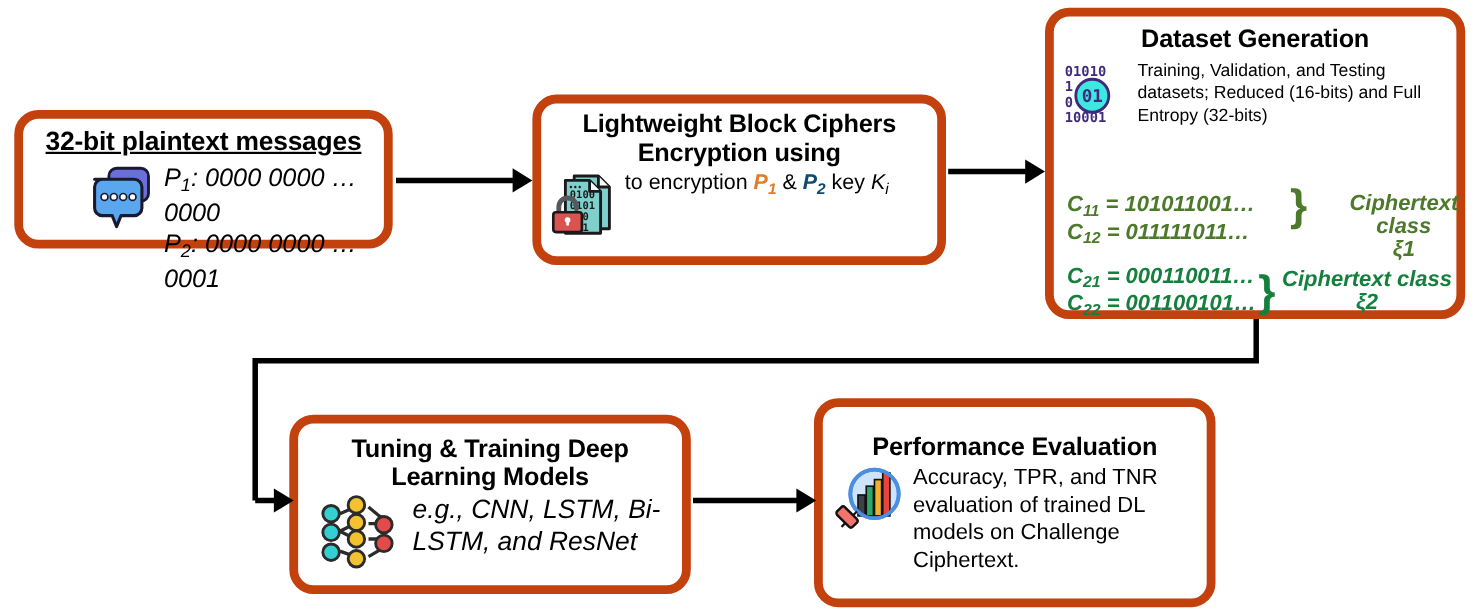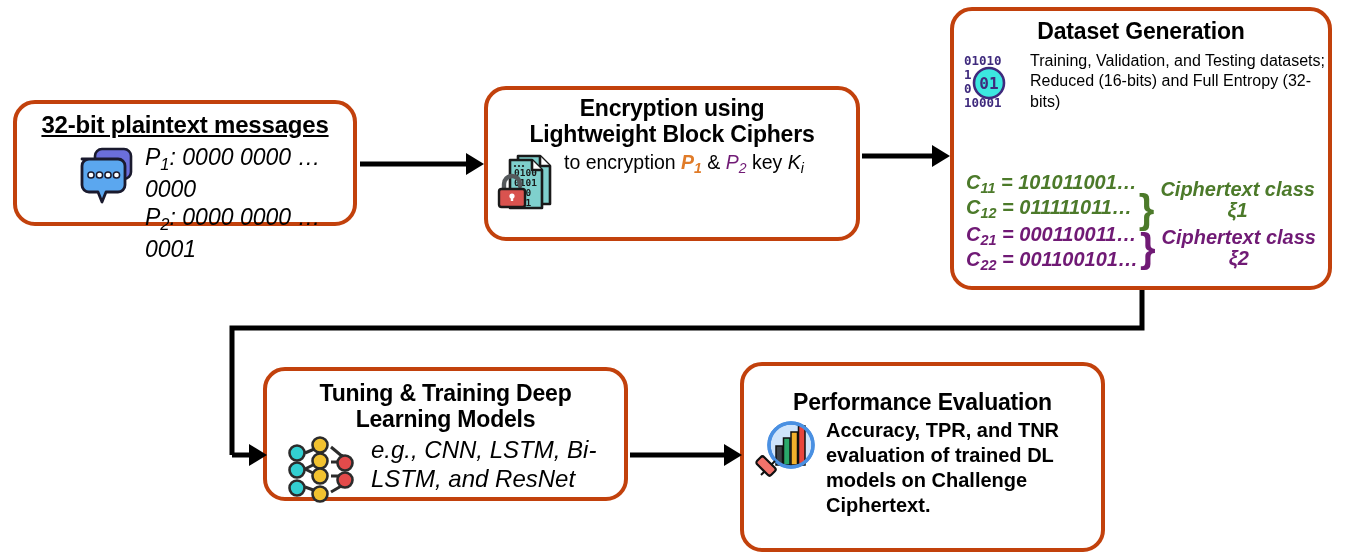--- a/index.html
+++ b/index.html
@@ -7,21 +7,21 @@
     width: 1345px; height: 556px;
     background: #ffffff;
     font-family: "Liberation Sans", sans-serif;
     overflow: hidden;
   }
   #stage { position: relative; width: 1345px; height: 556px; background:#fff; }
 
   .box {
     position: absolute;
     background: #ffffff;
-    border: 4px solid #c2410c;
+    border: 8px solid #c2410c;
     border-radius: 22px;
   }
   .box-title {
     font-weight: bold;
     text-align: center;
     color: #000;
     line-height: 1.12;
     letter-spacing: -0.2px;
   }
   .body-row { display: flex; align-items: flex-start; }
@@ -44,34 +44,34 @@
   #box-encryption .body-text { font-size: 19.5px; padding-left: 6px; line-height: 1.3; }
 
   
   #box-dataset { left: 950px; top: 7px; width: 382px; height: 283px; }
   #box-dataset .box-title { font-size: 23px; margin-top: 8px; }
   #box-dataset .body-row { margin-top: 6px; padding-left: 8px; }
   #box-dataset .body-text { font-size: 16px; padding-left: 6px; line-height: 1.28; }
   .cipher-block { position:absolute; left: 12px; top: 160px; width: 358px; }
   .cipher-line { font-style: italic; font-weight: bold; font-size: 20px; white-space: nowrap; }
   .c-green { color: #4c7a2a; }
-  .c-orange { color: #701a75; }
+  .c-orange { color: #15803d; }
   .brace { font-size: 40px; font-weight: bold; line-height: 0.6; }
   .class-label { font-style: italic; font-weight: bold; font-size: 20px; text-align:center; line-height: 1.05; }
 
   
-  #box-tuning { left: 263px; top: 367px; width: 365px; height: 134px; }
+  #box-tuning { left: 263px; top: 377px; width: 365px; height: 163px; }
   #box-tuning .box-title { font-size: 23px; margin-top: 10px; }
   #box-tuning .body-row { margin-top: 2px; padding-left: 20px; }
   #box-tuning .body-text { font-size: 24px; font-style: italic; padding-left: 6px; line-height: 1.22; }
 
   
   #box-performance { left: 740px; top: 362px; width: 365px; height: 190px; }
   #box-performance .box-title { font-size: 23px; margin-top: 24px; }
-  #box-performance .body-row { margin-top: 2px; padding-left: 8px; font-weight: bold; }
+  #box-performance .body-row { margin-top: 2px; padding-left: 8px; }
   #box-performance .body-text { font-size: 20px; padding-left: 6px; line-height: 1.26; }
 
   
   .conn { position: absolute; }
   svg { display:block; overflow: visible; }
 
   .sub { font-size: 0.72em; vertical-align: -0.28em; }
   .icon-wrap { flex: 0 0 auto; }
 </style>
 </head>
@@ -94,22 +94,22 @@
       </span>
       <div class="body-text">
         <div><span>P</span><span class="sub">1</span><span>: </span><span>0000 0000 … 0000</span></div>
         <div><span>P</span><span class="sub">2</span><span>: </span><span>0000 0000 … 0001</span></div>
       </div>
     </div>
   </div>
 
   <div class="box" id="box-encryption">
     <div class="box-title">
+      <div>Lightweight Block Ciphers</div>
       <div>Encryption using</div>
-      <div>Lightweight Block Ciphers</div>
     </div>
     <div class="body-row">
       <span class="icon-wrap">
         <svg width="62" height="62" viewBox="0 0 62 62" aria-hidden="true">
           <path d="M22 6 h22 l10 10 v38 h-32 z" fill="#7fd0cd" stroke="#1a1a1a" stroke-width="2.6" stroke-linejoin="round"></path>
           <path d="M44 6 v10 h10" fill="#ffffff" stroke="#1a1a1a" stroke-width="2.6" stroke-linejoin="round"></path>
           <path d="M14 10 h22 l10 10 v38 h-32 z" fill="#7fd0cd" stroke="#1a1a1a" stroke-width="2.6" stroke-linejoin="round"></path>
           <path d="M36 10 v10 h10" fill="#ffffff" stroke="#1a1a1a" stroke-width="2.6" stroke-linejoin="round"></path>
           <g fill="#1a1a1a" font-family="DejaVu Sans Mono, monospace" font-size="9.5" font-weight="bold">
             <text x="18" y="26">0100</text>
@@ -120,21 +120,21 @@
           <circle cx="19" cy="16" r="1.1" fill="#1a1a1a"></circle>
             <circle cx="23" cy="16" r="1.1" fill="#1a1a1a"></circle>
             <circle cx="27" cy="16" r="1.1" fill="#1a1a1a"></circle>
           <path d="M8 40 v-6 a8 8 0 0 1 16 0 v2" fill="none" stroke="#55595c" stroke-width="4.4" stroke-linecap="round"></path>
           <rect x="3" y="39" width="26" height="18" rx="2.5" fill="#d9534f" stroke="#1a1a1a" stroke-width="2.4"></rect>
           <circle cx="16" cy="46" r="2.6" fill="#ffffff"></circle>
           <rect x="14.8" y="46" width="2.4" height="5" fill="#ffffff"></rect>
         </svg>
       </span>
       <div class="body-text">
-        <div><span>to encryption </span><span class="ital" style="color:#e07b28;font-weight:bold"><span>P</span><span class="sub">1</span></span><span> &amp; </span><span class="ital" style="color:#701a75;font-weight:normal"><span>P</span><span class="sub">2</span></span><span> key </span><span class="ital"><span>K</span><span class="sub">i</span></span></div>
+        <div><span>to encryption </span><span class="ital" style="color:#e07b28;font-weight:bold"><span>P</span><span class="sub">1</span></span><span> &amp; </span><span class="ital" style="color:#0c4a6e;font-weight:bold"><span>P</span><span class="sub">2</span></span><span> key </span><span class="ital"><span>K</span><span class="sub">i</span></span></div>
       </div>
     </div>
   </div>
 
   <div class="box" id="box-dataset">
     <div class="box-title">Dataset Generation</div>
     <div class="body-row">
       <span class="icon-wrap">
         <svg width="62" height="62" viewBox="0 0 62 62" aria-hidden="true">
           <g fill="#3f2a7d" font-family="DejaVu Sans Mono, monospace" font-size="12.5" font-weight="bold">
@@ -144,21 +144,21 @@
             <text x="2" y="56">10001</text>
           </g>
           <circle cx="27" cy="32" r="15" fill="#3ce8e0" stroke="#3f2a7d" stroke-width="2.6"></circle>
           <text x="27" y="38" fill="#3f2a7d" font-family="DejaVu Sans Mono, monospace" font-size="16" font-weight="bold" text-anchor="middle">01</text>
         </svg>
       </span>
       <div class="body-text">Training, Validation, and Testing datasets; Reduced (16-bits) and Full Entropy (32-bits)</div>
     </div>
 
     <div class="cipher-block">
-      <div style="display:flex;align-items:flex-end;">
+      <div style="display:flex;align-items:flex-start;gap:30px;">
         <div style="flex:0 0 auto;">
           <div class="cipher-line c-green"><span>C</span><span class="sub">11</span><span> = </span><span>101011001…</span></div>
           <div class="cipher-line c-green"><span>C</span><span class="sub">12</span><span> = </span><span>011111011…</span></div>
         </div>
         <div class="brace c-green" style="margin:0 6px 0 2px;">}</div>
         <div class="class-label c-green">
           <div>Ciphertext class</div>
           <div>ξ1</div>
         </div>
       </div>

